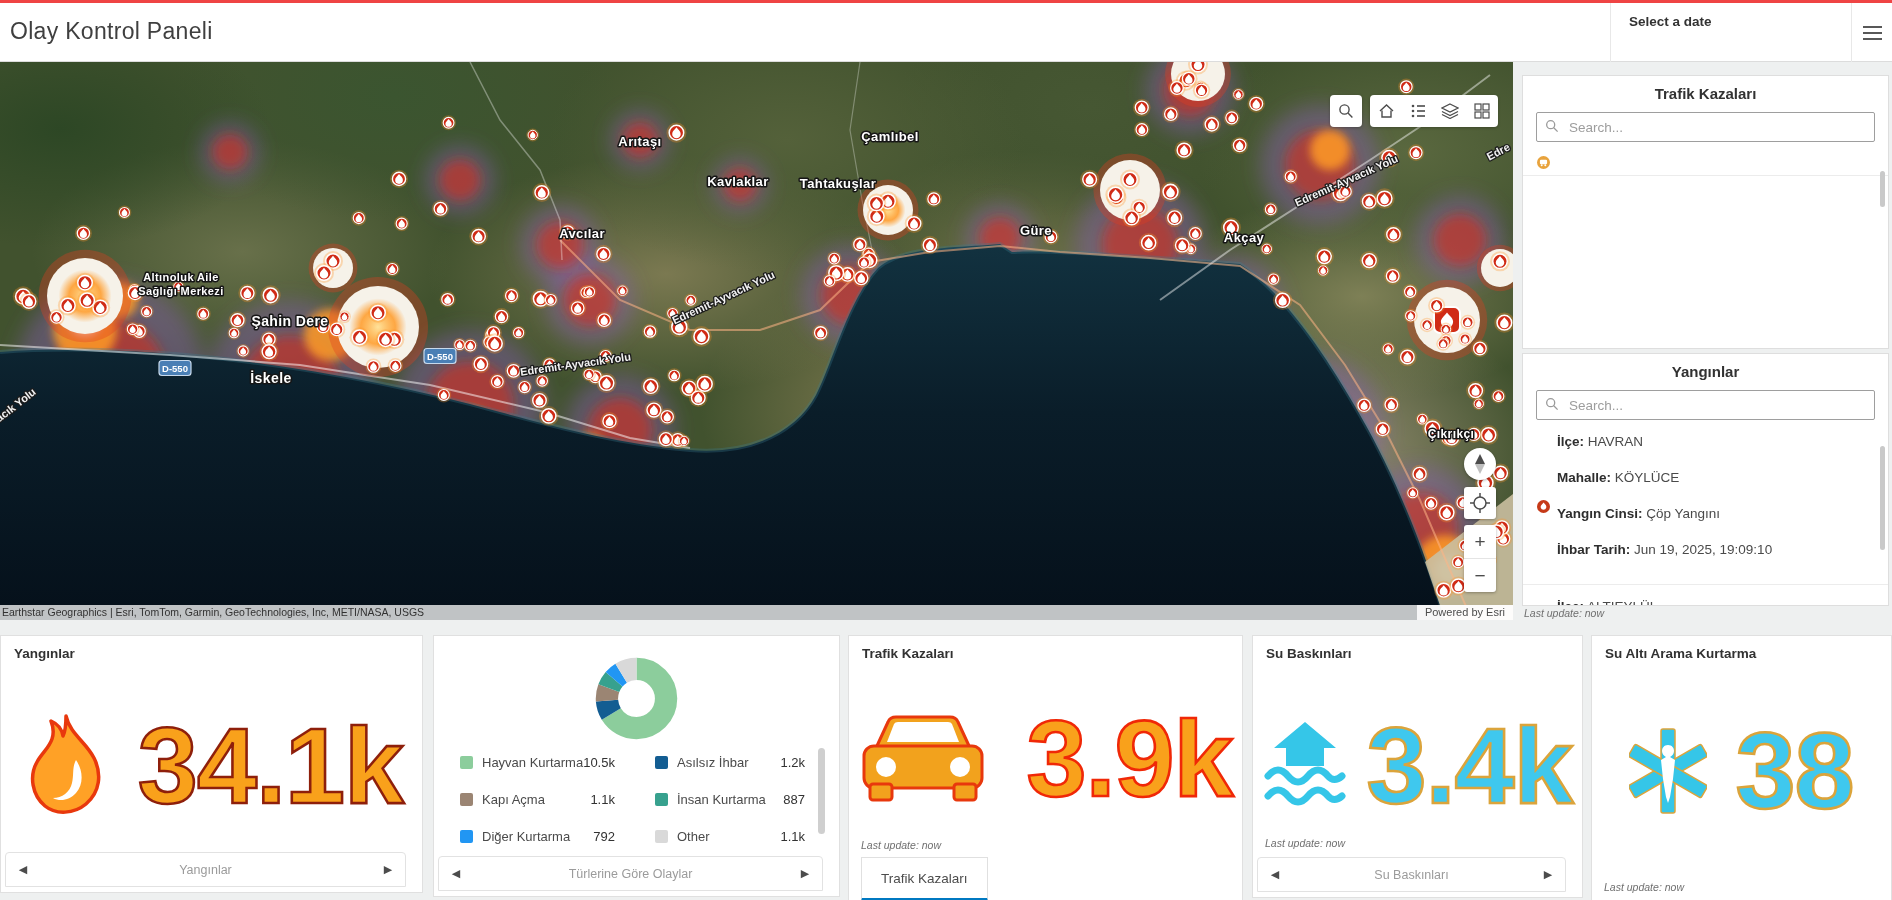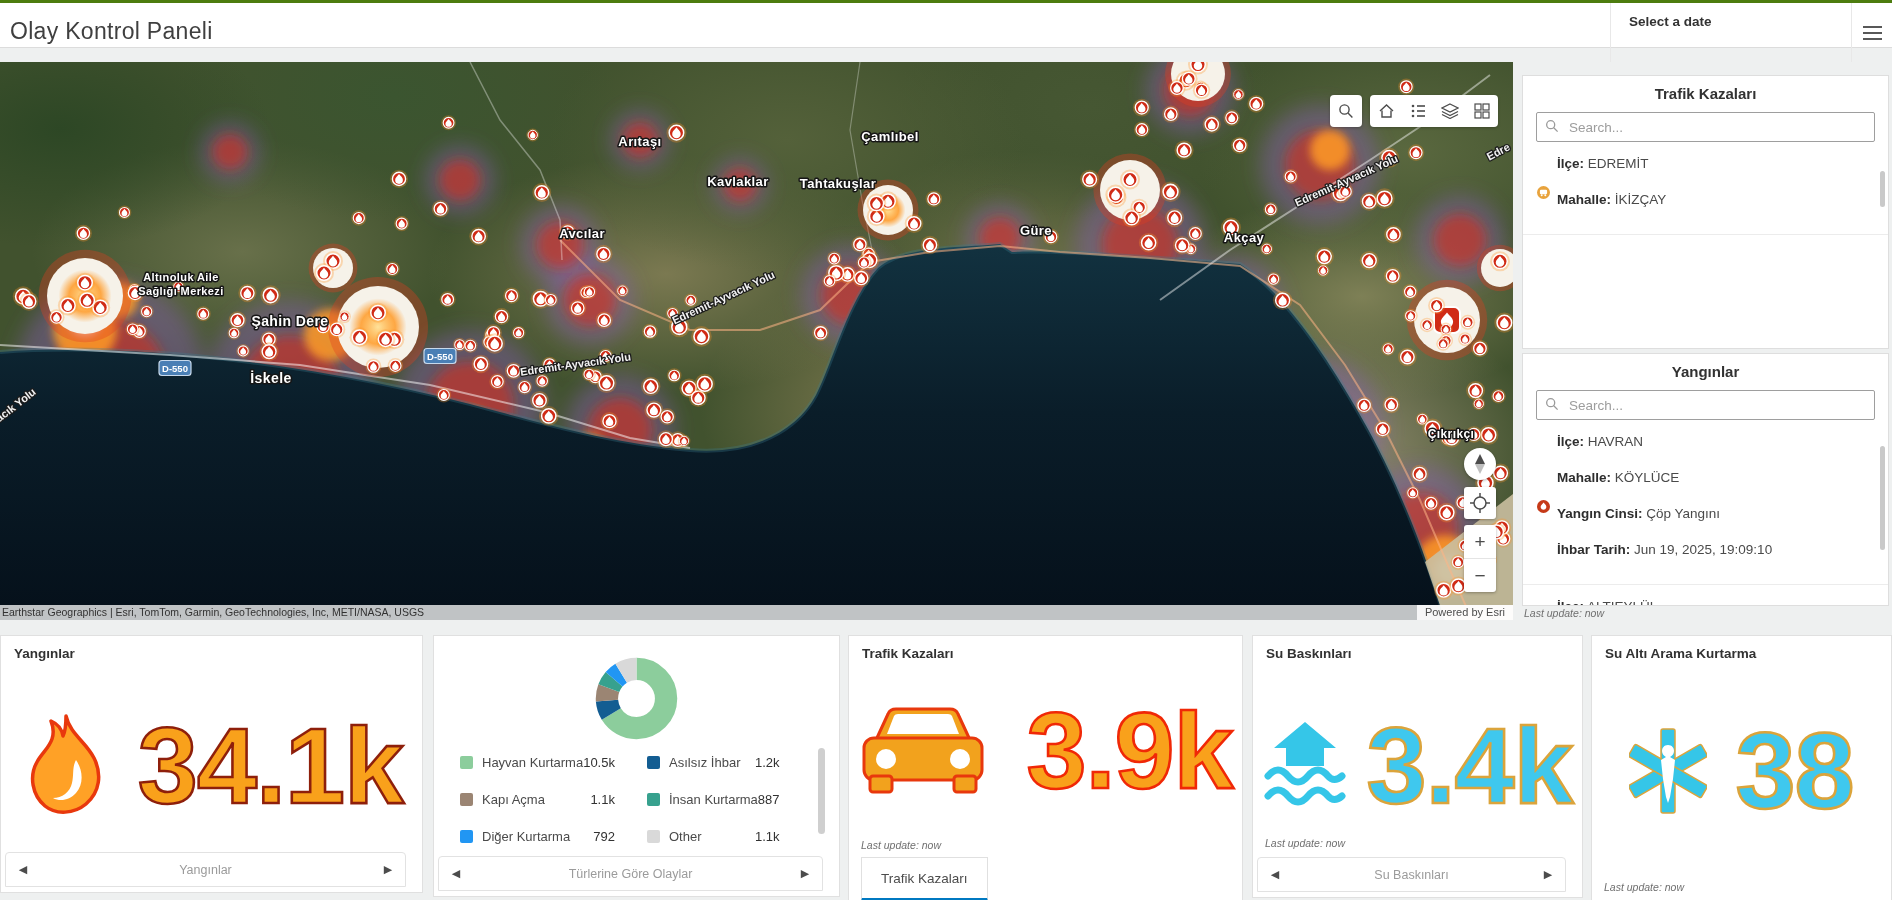--- a/index.html
+++ b/index.html
@@ -1,18 +1,18 @@
 <!DOCTYPE html>
 <html><head>
 <meta charset="utf-8">
 <style>
   html,body{margin:0;padding:0;background:#eef0f0;font-family:"Liberation Sans",sans-serif;}
   #app{position:relative;width:1892px;height:900px;overflow:hidden;background:#eef0f0;}
   
-  .header{position:absolute;left:0;top:0;width:1892px;height:48px;background:#fff;border-top:3px solid #4d7c0f;border-bottom:1px solid #dcdcdc;box-sizing:border-box;}
+  .header{position:absolute;left:0;top:0;width:1892px;height:62px;background:#fff;border-top:3px solid #ef4444;border-bottom:1px solid #dcdcdc;box-sizing:border-box;}
   .header-title{position:absolute;left:10px;top:15px;font-size:23px;color:#3f3f3f;letter-spacing:.3px;}
   .date-block{position:absolute;left:1610px;top:0;width:242px;height:59px;border-left:1px solid #e8e8e8;border-right:1px solid #e8e8e8;box-sizing:border-box;cursor:pointer;}
   .date-label{position:absolute;left:18px;top:11px;font-size:13.5px;font-weight:700;color:#323232;}
   .date-value{position:absolute;left:18px;top:31px;font-size:19px;color:#be185d;margin-top:45px;}
   .menu-btn{position:absolute;left:1852px;top:0;width:40px;height:59px;cursor:pointer;}
   .menu-btn .bar{position:absolute;left:11px;width:19px;height:2px;background:#585858;}
   
   .map{position:absolute;left:0;top:62px;width:1513px;height:558px;overflow:hidden;
     background:
       radial-gradient(300px 170px at 4% 12%, #2d4725 0%, rgba(0,0,0,0) 70%),
@@ -63,21 +63,21 @@
   .bpanel-title{position:absolute;left:13px;top:10px;font-size:13.5px;font-weight:700;color:#323232;}
   .stat-wrap{position:absolute;left:0;right:0;top:55px;height:150px;display:flex;align-items:center;justify-content:center;gap:26px;}
   .big-num{font-weight:700;font-size:108px;line-height:1;letter-spacing:-1px;}
   .num-fire{color:#F9A11B;-webkit-text-stroke:2.6px #8E1F0B;}
   .num-acc{color:#F9A11B;-webkit-text-stroke:2.6px #F02807;}
   .num-cyan{color:#3FC8EE;-webkit-text-stroke:2.6px #DBA43B;}
   .last-upd{position:absolute;left:12px;font-size:10.5px;font-style:italic;color:#6f6f6f;}
   .pager{position:absolute;left:4px;right:16px;bottom:5px;height:33px;background:#fff;border:1px solid #e2e2e2;border-radius:4px 4px 0 0;display:flex;align-items:center;}
   .pager-arrow{width:34px;text-align:center;color:#4c4c4c;font-size:11px;cursor:pointer;}
   .pager-label{flex:1;text-align:center;font-size:12.5px;color:#9b9b9b;}
-  .legend{position:absolute;left:14px;right:34px;top:108px;display:grid;grid-template-columns:1fr 1fr 1fr 1fr;grid-auto-flow:column;grid-template-rows:repeat(3,37px);column-gap:20px;}
+  .legend{position:absolute;left:14px;right:34px;top:108px;display:grid;grid-template-columns:1fr 1fr;grid-auto-flow:column;grid-template-rows:repeat(3,37px);column-gap:28px;}
   .leg-row{display:flex;align-items:center;}
   .leg-swatch{width:13px;height:13px;border-radius:2px;flex:none;margin-left:12px;}
   .leg-label{margin-left:9px;font-size:13px;color:#4a4a4a;white-space:nowrap;}
   .leg-value{margin-left:auto;font-size:13px;color:#323232;}
   .leg-thumb{position:absolute;right:14px;top:112px;width:7px;height:86px;border-radius:4px;background:#cfcfcf;}
   .donut-holder{position:absolute;left:0;right:0;top:14px;display:flex;justify-content:center;}
   .tabstrip{position:absolute;left:12px;bottom:0;height:44px;display:flex;gap:5px;}
   .tab{height:44px;display:flex;align-items:center;padding:0 19px;font-size:13.5px;color:#4c4c4c;box-sizing:border-box;cursor:pointer;white-space:nowrap;}
   .tab.active{background:#fff;border:1px solid #e0e0e0;border-bottom:3px solid #0079C1;}
   .tab.inactive{background:#f4f4f4;border:1px solid #e6e6e6;}
@@ -1353,24 +1353,20 @@
         <div class="feat-item">
           <div class="feat-icon-col">
             <span class="mini-icon" style="background:#E8A33D">
               <svg width="9" height="9" viewBox="0 0 10 10">
                 <rect x="1" y="2" width="8" height="5" rx="1.4" fill="#fff"></rect>
                 <circle cx="3" cy="8" r="1.1" fill="#fff"></circle>
                 <circle cx="7" cy="8" r="1.1" fill="#fff"></circle>
               </svg>
             </span>
           </div>
-          <div class="feat-fields">
-            <div class="feat-field"><b>İlçe:</b> EDREMİT</div>
-            <div class="feat-field"><b>Mahalle:</b> İKİZÇAY</div>
-          </div>
         </div>
       </div>
     <div class="thumb" style="top:95px;height:36px"></div>
   </div>
 
   <div class="side-panel" style="top:353px;height:253px">
     <div class="side-title">Yangınlar</div>
     <div class="searchbox">
       <svg class="search-glyph" width="14" height="14" viewBox="0 0 16 16">
           <circle cx="6.5" cy="6.5" r="4.6" fill="none" stroke="#9a9a9a" stroke-width="1.5"></circle>
@@ -1467,21 +1463,21 @@
     <div class="leg-thumb"></div>
     <div class="pager">
       <div class="pager-arrow">◀</div>
       <div class="pager-label">Türlerine Göre Olaylar</div>
       <div class="pager-arrow">▶</div>
     </div>
   </div>
 
   <div class="bpanel" style="left:848px;width:395px;height:267px">
     <div class="bpanel-title">Trafik Kazaları</div>
-    <div class="stat-wrap" style="gap:38px;top:40px">
+    <div class="stat-wrap" style="gap:38px;top:48px">
       <svg width="130" height="98" viewBox="0 0 130 98">
         <path d="M18 38 L30 12 Q32 7 38 7 L92 7 Q98 7 100 12 L112 38 Z" fill="#F2A21D" stroke="#E8380D" stroke-width="3" stroke-linejoin="round"></path>
         <path d="M36 14 L29 32 L101 32 L94 14 Q93 12 90 12 L40 12 Q37 12 36 14 Z" fill="#FFFFFF"></path>
         <rect x="6" y="36" width="118" height="42" rx="10" fill="#F2A21D" stroke="#E8380D" stroke-width="3"></rect>
         <rect x="12" y="74" width="22" height="16" rx="3" fill="#F2A21D" stroke="#E8380D" stroke-width="3"></rect>
         <rect x="96" y="74" width="22" height="16" rx="3" fill="#F2A21D" stroke="#E8380D" stroke-width="3"></rect>
         <circle cx="28" cy="57" r="10" fill="#FFFFFF"></circle>
         <circle cx="102" cy="57" r="10" fill="#FFFFFF"></circle>
       </svg>
       <div class="big-num num-acc">3.9k</div>

